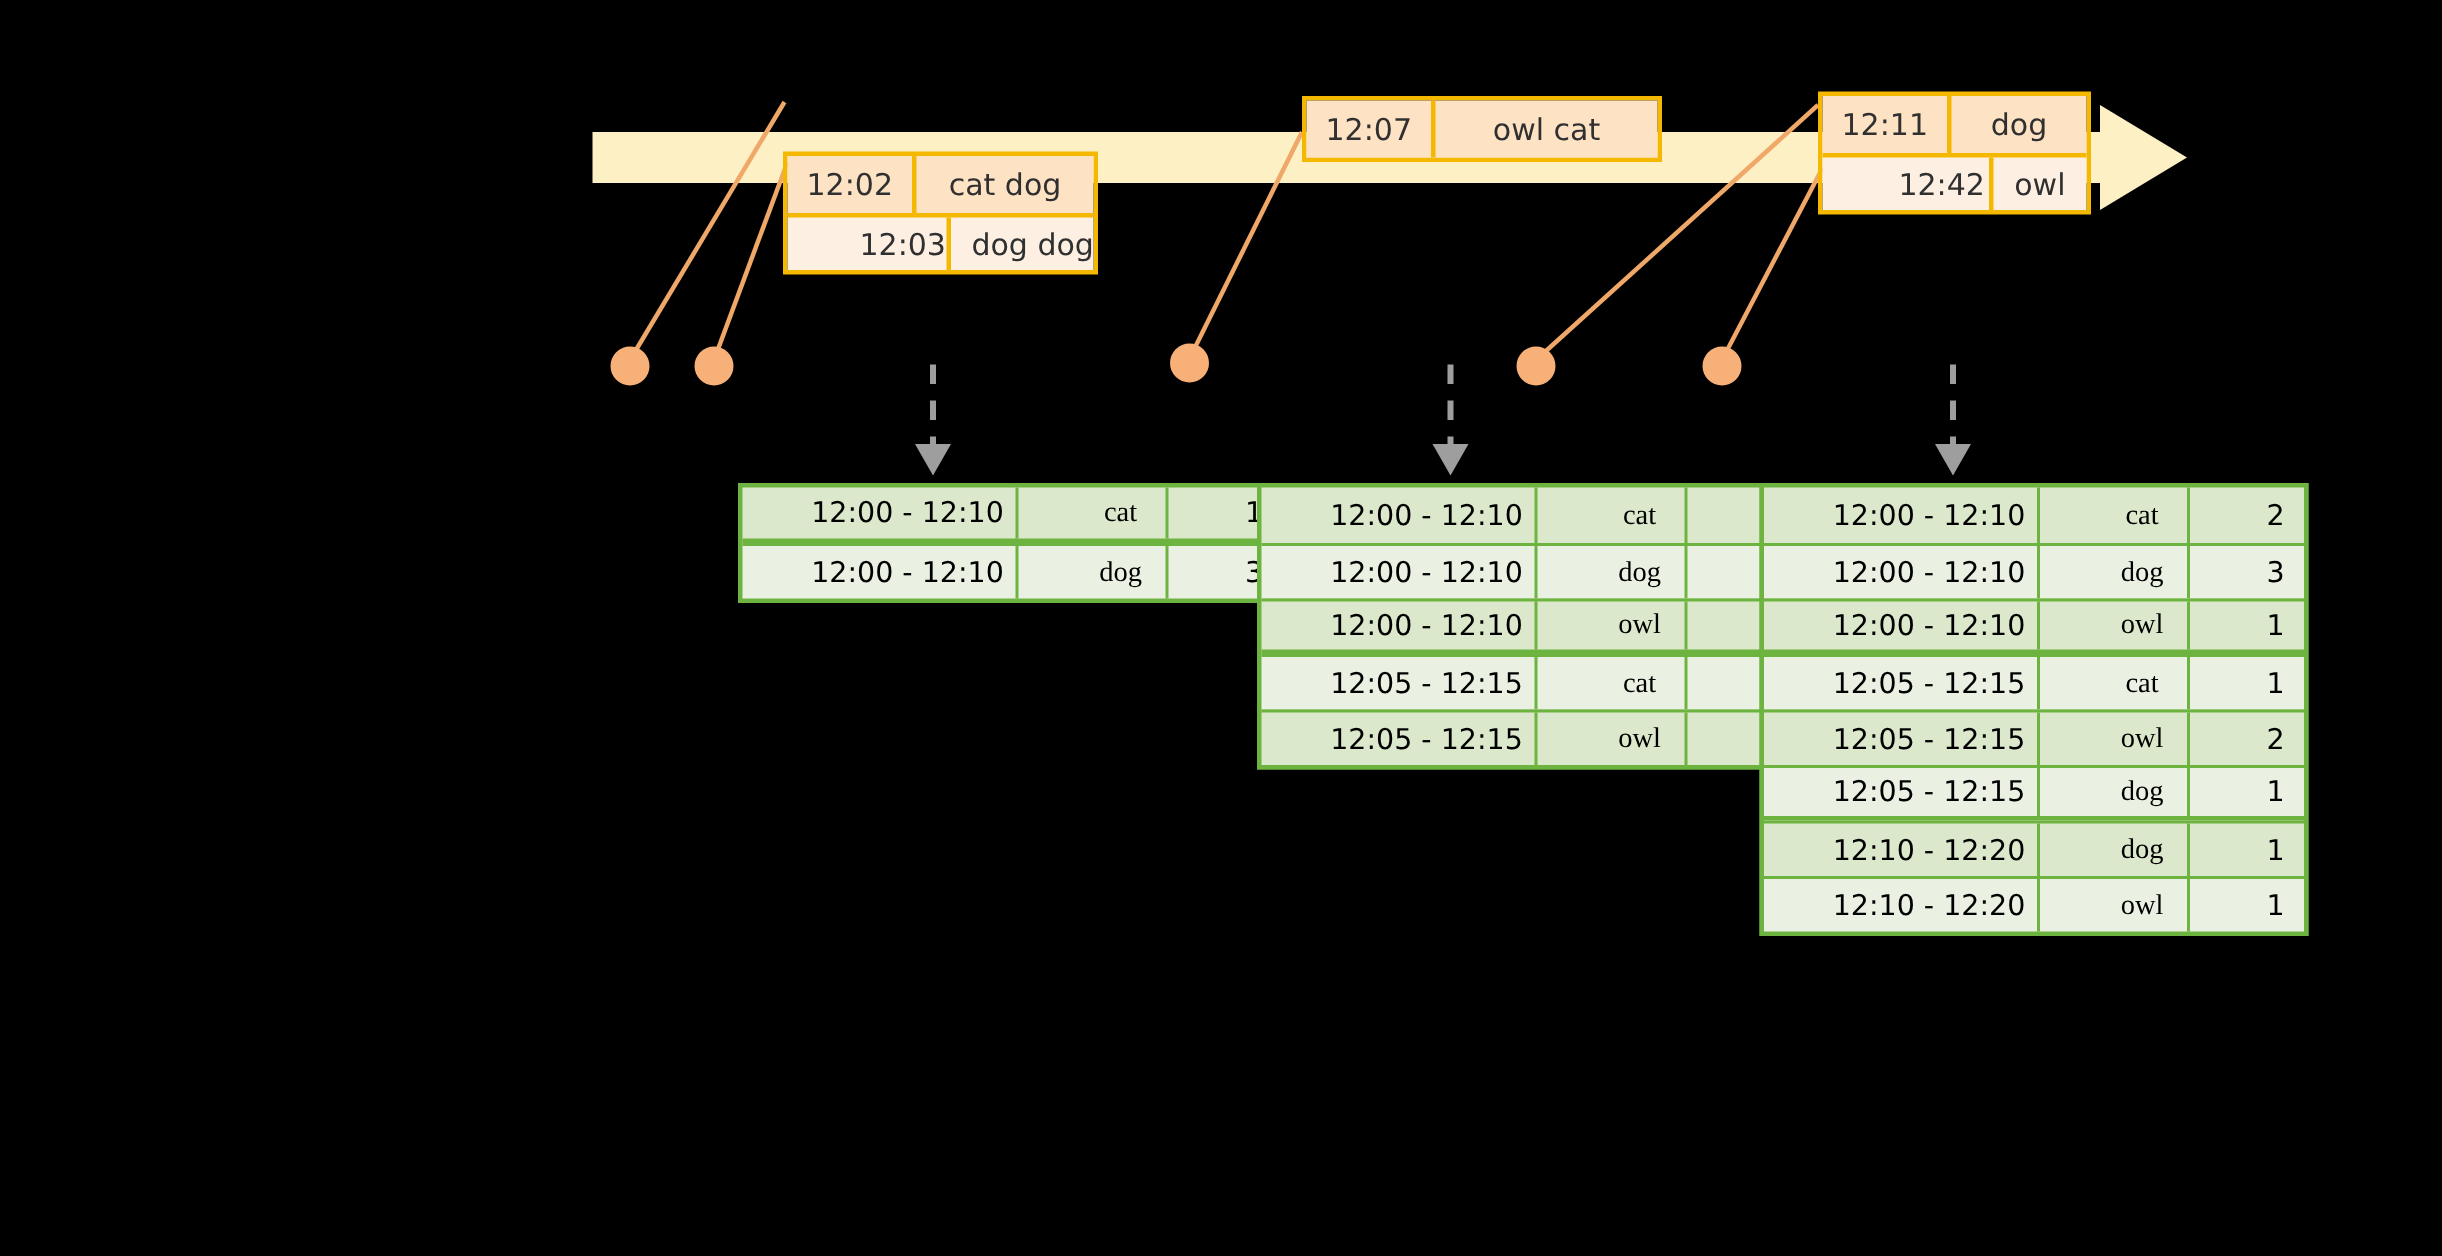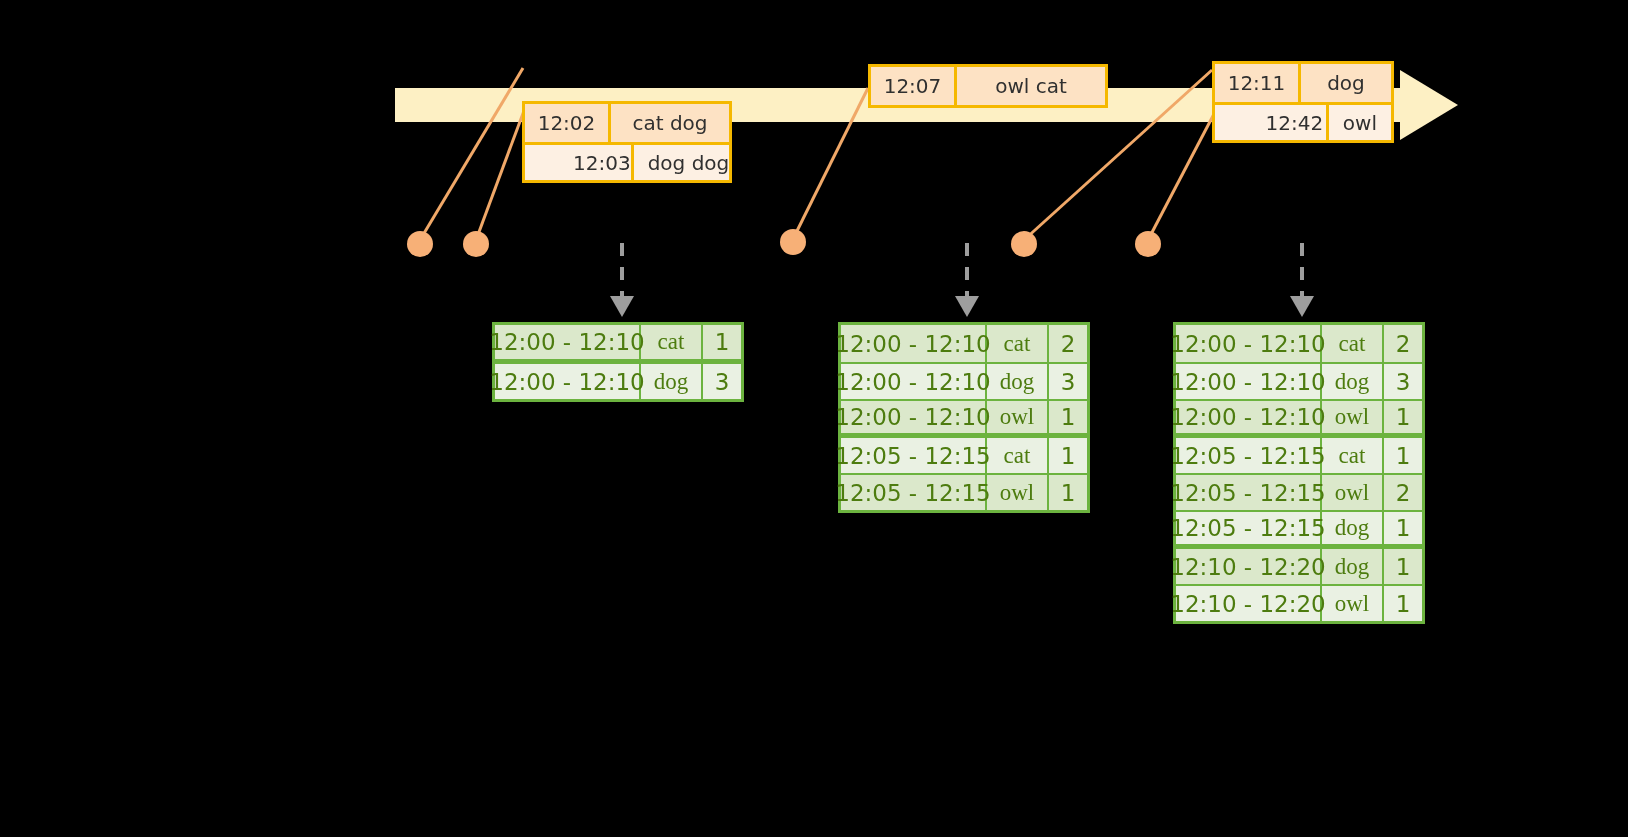--- a/index.html
+++ b/index.html
@@ -83,24 +83,25 @@
     display: flex;
     height: 37px;
     box-sizing: border-box;
   }
   .rt-row.shade-a { background: #dbe8cb; }
   .rt-row.shade-b { background: #eaf1e3; }
   .rt-cell {
     display: flex;
     align-items: center;
     justify-content: center;
-    font-size: 23px;
-    color: #4d7c0f;
+    font-size: 19px;
+    color: #000000;
     box-sizing: border-box;
     white-space: nowrap;
+    margin-left: 38px;
   }
   .rt-window { width: 146px; border-right: 2px solid #6cb33f; }
   .rt-key    { width: 62px;  border-right: 2px solid #6cb33f; font-family: Liberation Serif, serif; }
   .rt-count  { width: 38px; }
   .rt-row + .rt-row { border-top: 2px solid #6cb33f; }
   .rt-row.group-end { border-bottom: 3px solid #6cb33f; }
 </style>
 </head>
 <body>
 

